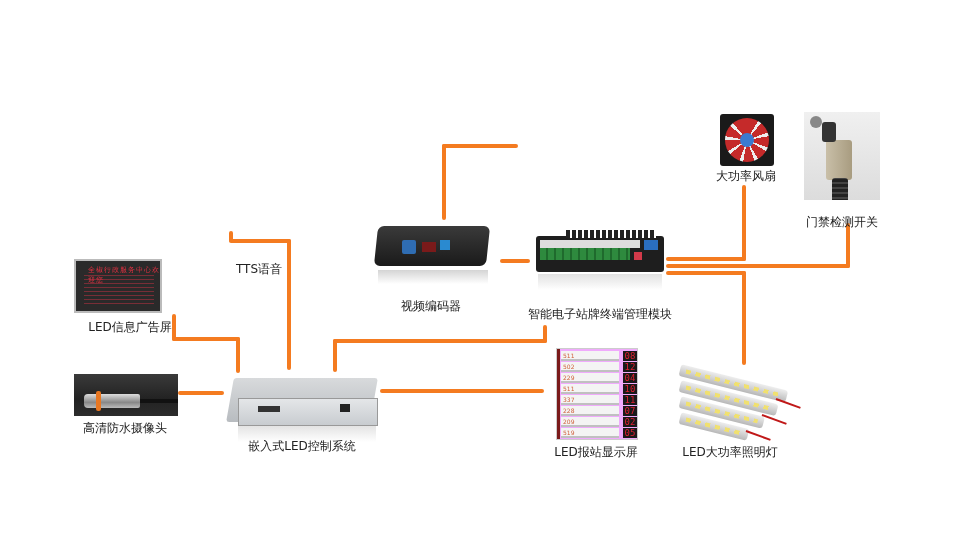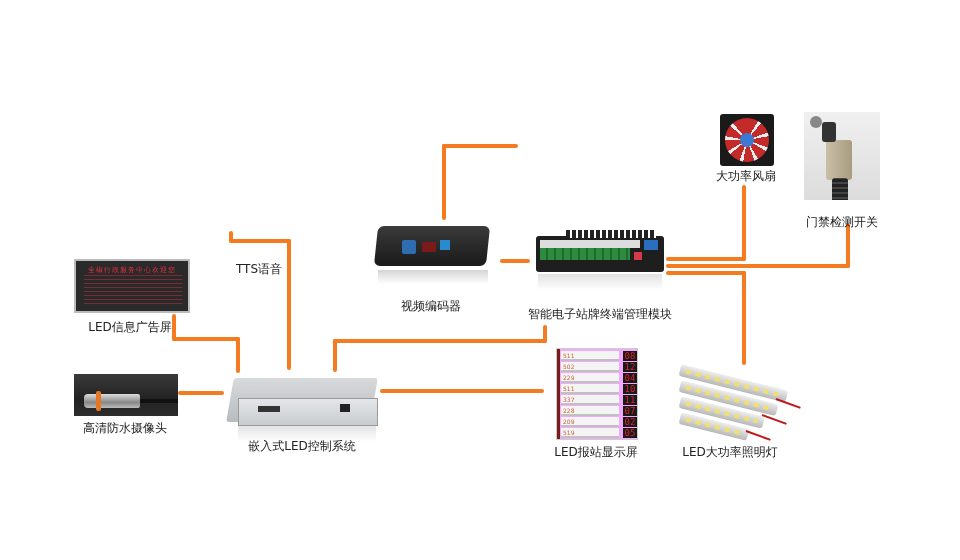--- a/index.html
+++ b/index.html
@@ -113,21 +113,21 @@
   <div class="wire" style="left:666px;top:264px;width:184px;height:4px;"></div>
   <div class="wire" style="left:846px;top:223px;width:4px;height:45px;"></div>
 
   <div class="wire" style="left:666px;top:271px;width:80px;height:4px;"></div>
   <div class="wire" style="left:742px;top:271px;width:4px;height:94px;"></div>
 
 
   <div class="label" style="left:234px;top:245px;width:50px;margin-top:16px;">TTS语音</div>
 
   <div class="node" style="left:70px;top:255px;width:130px;height:90px;">
-    <div class="img ledboard" style="left:4px;top:4px;width:116px;height:54px;">
+    <div class="img ledboard" style="left:4px;top:4px;width:88px;height:54px;">
       <div class="t">全椒行政服务中心欢迎您</div>
       <div class="rows"></div>
     </div>
     <div class="label" style="left:0;top:64px;width:120px;">LED信息广告屏</div>
   </div>
 
   <div class="node" style="left:72px;top:372px;width:110px;height:66px;">
     <div class="img sensor" style="left:2px;top:2px;width:104px;height:42px;">
       <div class="rod"></div>
       <div class="ring"></div>

